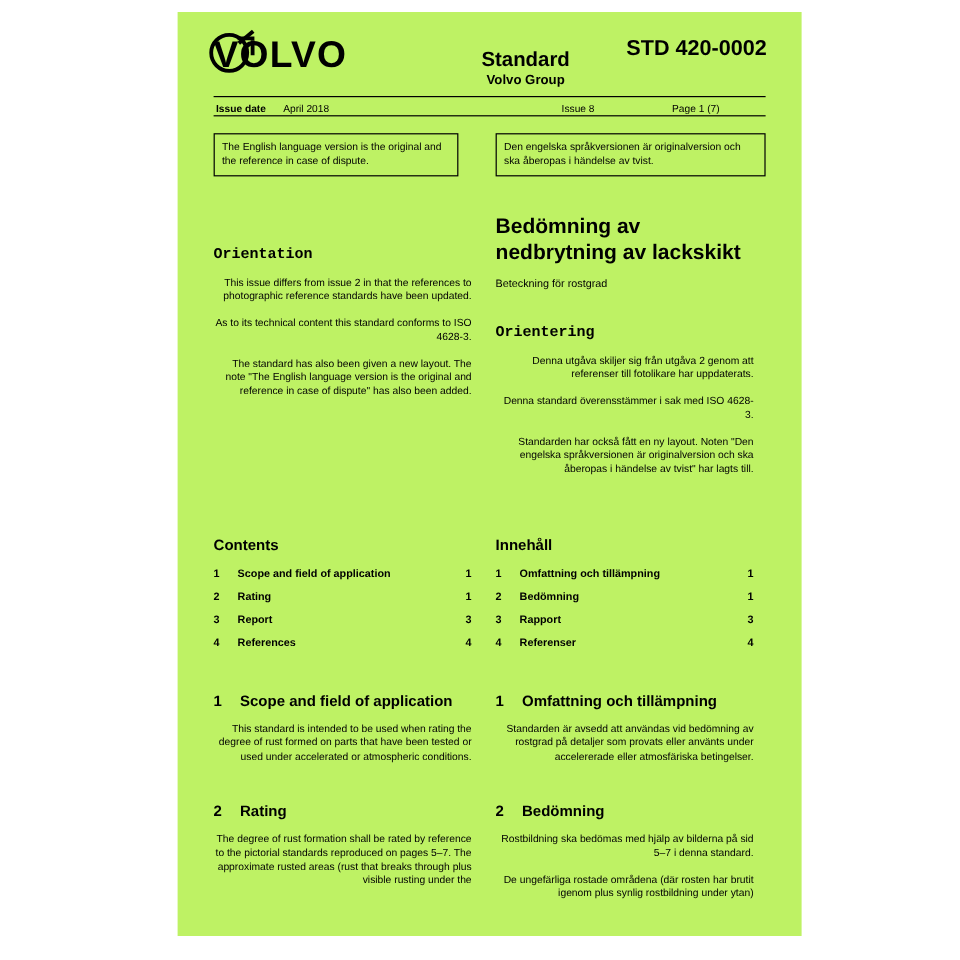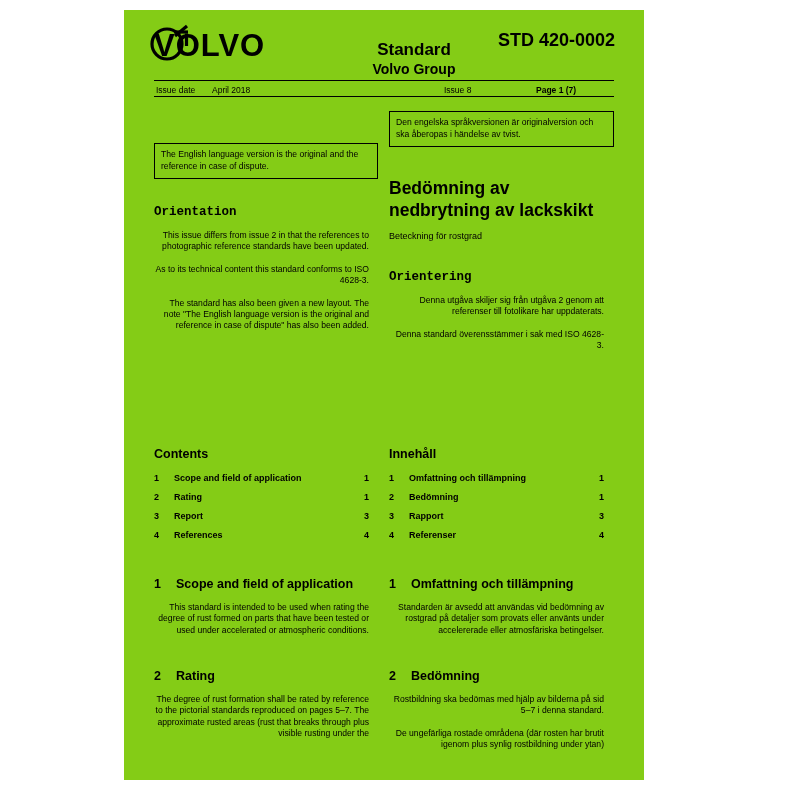--- a/index.html
+++ b/index.html
@@ -11,23 +11,23 @@
     color: #000000;
   }
   #page {
     position: relative;
     width: 800px; height: 800px;
     background: #ffffff;
     overflow: hidden;
   }
   .sheet {
     position: absolute;
-    left: 124px; top: 10px;
+    left: 148px; top: 10px;
     width: 520px; height: 770px;
-    background: #84cc16;
+    background: #bef264;
   }
   
   .header {
     position: relative;
     height: 52px;
   }
   .logo {
     position: absolute;
     left: 30px; top: 18px;
     font-size: 31px;
@@ -45,60 +45,60 @@
     left: 215px; top: 18px;
     width: 150px;
     text-align: center;
   }
   .hdr-center .t1 {
     font-size: 17px; font-weight: bold;
     line-height: 19px;
     margin-top: 12px;
   }
   .hdr-center .t2 {
-    font-size: 14px; font-weight: bold;
+    font-size: 11px; font-weight: bold;
     margin-top: 2px;
   }
   .hdr-right {
     position: absolute;
     left: 355px; top: 20px;
     width: 155px;
     text-align: center;
     font-size: 18px; font-weight: bold;
   }
   
   .meta {
     position: relative;
     margin: 18px 30px 0 30px;
     border-top: 1px solid #000;
     border-bottom: 1px solid #000;
     height: 17px;
     font-size: 8.5px;
   }
   .meta span { position: absolute; top: 4px; }
-  .m-issue-date { left: 2px; font-weight: normal; }
+  .m-issue-date { left: 2px; font-weight: bold; }
   .m-issue-date-v { left: 58px; }
   .m-issue { left: 290px; }
-  .m-page { left: 382px; font-weight: bold; }
+  .m-page { left: 382px; }
   
   .notes {
     position: relative;
     margin: 14px 30px 0 30px;
     height: 36px;
   }
   .notebox {
     position: absolute;
     top: 0;
     border: 1.6px solid #000;
     height: 36px;
     padding: 5px 6px 0 6px;
     font-size: 8.6px;
     line-height: 11.5px;
   }
-  .notebox.left { left: 0; width: 224px; margin-top: 32px; }
+  .notebox.left { left: 0; width: 204px; }
   .notebox.right { left: 235px; width: 225px; }
   
   .cols {
     position: relative;
     margin: 30px 30px 0 30px;
   }
   .col {
     position: absolute;
     top: 0;
     width: 215px;
@@ -241,20 +241,21 @@
         </div>
       </div>
 
       <div class="col right">
         <h1 class="title">Bedömning av nedbrytning av lackskikt</h1>
         <div class="subtitle">Beteckning för rostgrad</div>
 
         <h2 class="section">Orientering</h2>
         <p class="body">Denna utgåva skiljer sig från utgåva 2 genom att referenser till fotolikare har uppdaterats.</p>
         <p class="body">Denna standard överensstämmer i sak med ISO 4628-3.</p>
+        <p class="body">Standarden har också fått en ny layout. Noten "Den engelska språkversionen är originalversion och ska åberopas i händelse av tvist" har lagts till.</p>
 
         <div class="abs" style="top:270px; left:0; width:215px;">
           <h2 class="contents">Innehåll</h2>
           <div class="toc">
             <div class="toc-row">
               <span class="toc-num">1</span>
               <span class="toc-label">Omfattning och tillämpning</span>
               <span class="toc-page">1</span>
             </div>
             <div class="toc-row">

